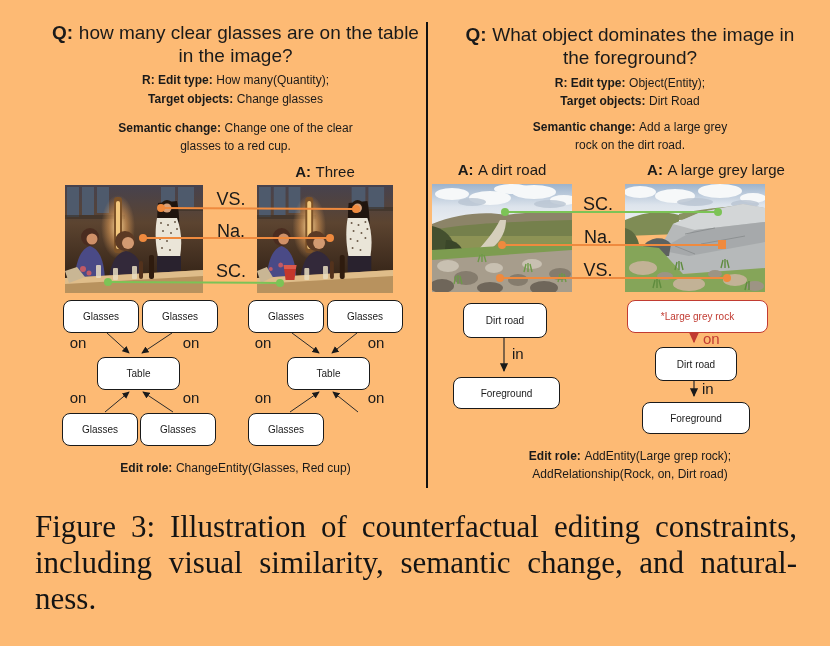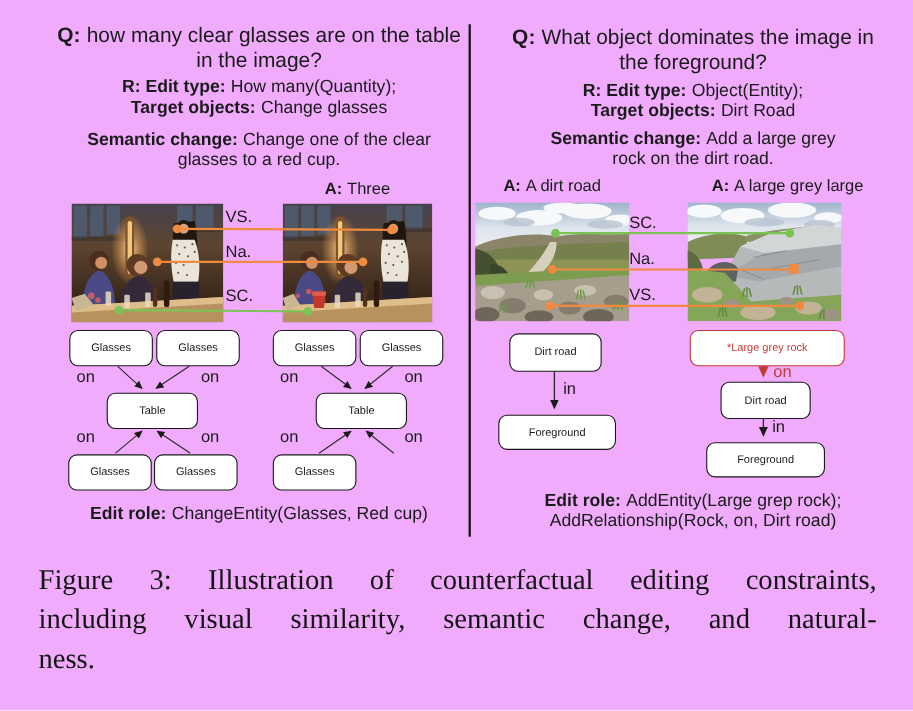--- a/index.html
+++ b/index.html
@@ -1,32 +1,32 @@
 <!DOCTYPE html>
 <html><head>
 <meta charset="utf-8">
 <style>
   html,body{margin:0;padding:0;background:#ffffff;}
-  .page{position:relative;width:830px;height:646px;background:#f0abfc;overflow:hidden;
+  .page{position:relative;width:830px;height:646px;background:#fdba74;overflow:hidden;
         font-family:"Liberation Sans",sans-serif;color:#1a1a1a;}
   .abs{position:absolute;}
   .ctr{text-align:center;}
   .qtext{font-size:19px;line-height:23px;z-index:6;}
-  .meta{font-size:16px;line-height:18px;z-index:6;}
+  .meta{font-size:12px;line-height:18px;z-index:6;}
   .lbl{font-weight:bold;padding-right:0.30em;}
   .alabel{font-size:15px;z-index:6;}
-  .conn-label{font-size:15px;z-index:6;width:52px;text-align:left;}
+  .conn-label{font-size:18px;z-index:6;width:52px;text-align:center;}
   .node{position:absolute;border:1.6px solid #1a1a1a;border-radius:8px;background:#fff;
         display:flex;align-items:center;justify-content:center;font-size:10px;z-index:6;}
   .node.rednode{border-color:#C13B32;color:#C13B32;}
   .edge-label{position:absolute;font-size:15px;z-index:6;}
   .edge-label.rededge{color:#C13B32;}
   .photo{position:absolute;z-index:1;}
   .overlay{position:absolute;left:0;top:0;z-index:4;pointer-events:none;}
-  .caption{position:absolute;font-family:"Liberation Serif",serif;font-size:26px;
+  .caption{position:absolute;font-family:"Liberation Serif",serif;font-size:31px;
            line-height:36px;color:#141414;z-index:6;}
   .cap-just{text-align:justify;text-align-last:justify;}
 </style>
 </head>
 <body>
 
 <div class="page">
 
   <svg class="photo" style="left:65px;top:185px" width="138" height="108" viewBox="0 0 138 108">
     <defs>

